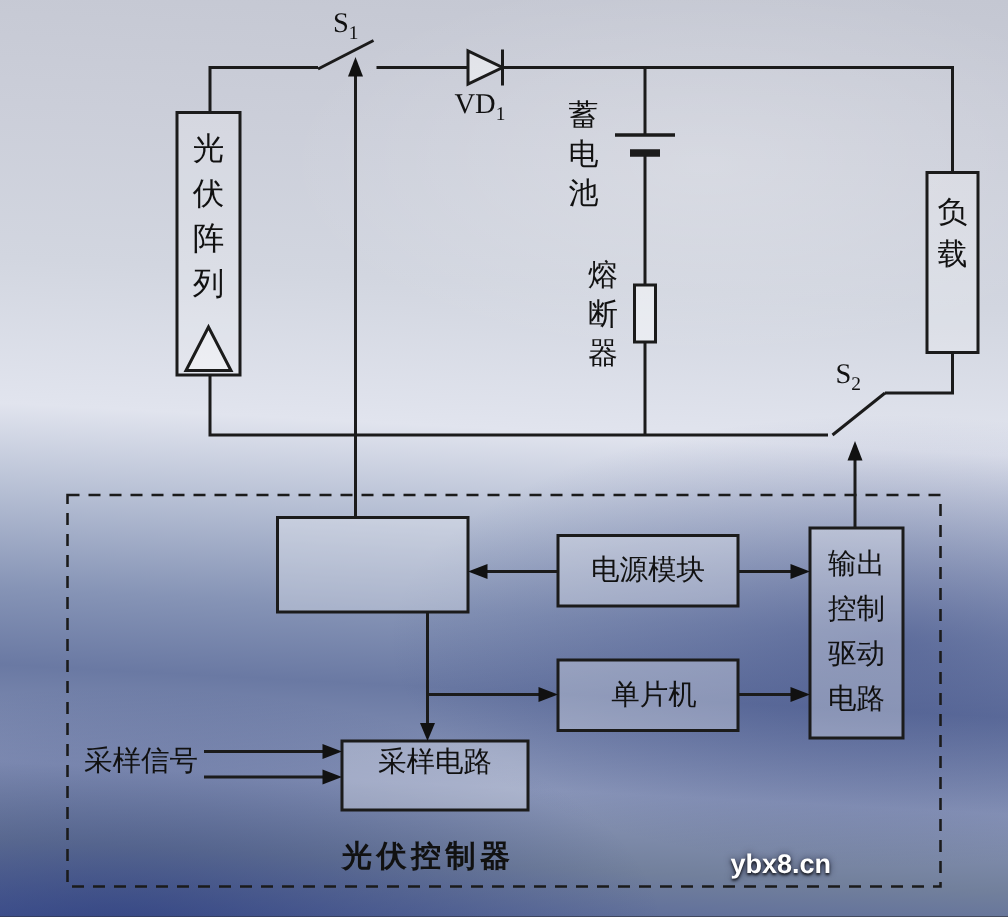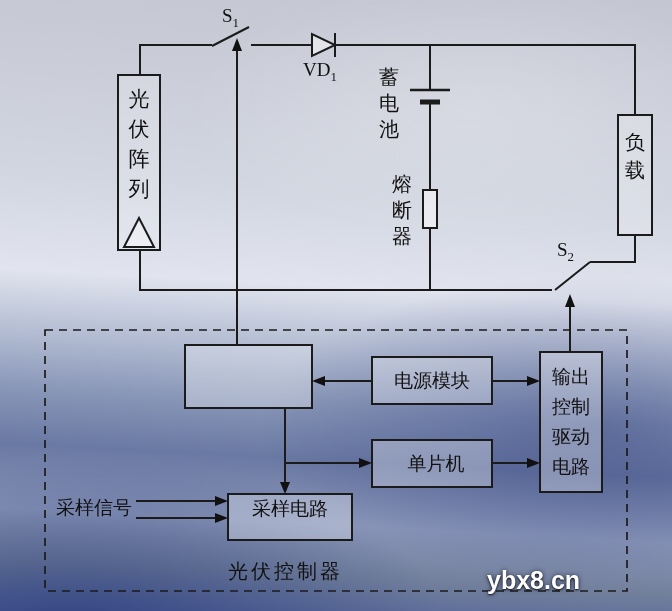--- a/index.html
+++ b/index.html
@@ -23,21 +23,21 @@
   .v { word-break:break-all; white-space:normal; text-align:center; }
   sub { font-size:0.68em; }
   .blocktext {
     position:absolute; display:flex; flex-direction:column;
     align-items:center; justify-content:center; text-align:center;
     font-size:19px; line-height:26px;
   }
   .caption { letter-spacing:3px; font-size:20px; }
   .watermark {
     position:absolute; font-family:"Liberation Sans","DejaVu Sans",sans-serif;
-    font-weight:bold; font-size:25px; color:#fff;
+    font-weight:bold; font-size:18px; color:#fff;
     text-shadow:0 1px 2px rgba(0,0,0,0.85), 0 0 5px rgba(0,0,30,0.6);
   }
 </style>
 </head>
 <body>
 
 <div class="stage">
 
   <svg class="circuit" width="672" height="611" viewBox="0 0 672 611">
     <g fill="none" stroke="#1b1b1b" stroke-width="2">
@@ -124,17 +124,17 @@
   <div class="blocktext" style="left:372px; top:440px; width:128px; height:47px;">
     <div>单片机</div>
   </div>
 
   <div class="blocktext" style="left:228px; top:494px; width:124px; height:30px;">
     <div>采样电路</div>
   </div>
 
   <div class="lbl" style="left:56px; top:497px;">采样信号</div>
 
-  <div class="lbl caption" style="left:228px; top:559px;">光伏控制器</div>
+  <div class="lbl caption" style="left:228px; top:559px;font-weight:bold;">光伏控制器</div>
 
   <div class="watermark" style="left:487px; top:566px;">ybx8.cn</div>
 
 </div>
 
 </body></html>

